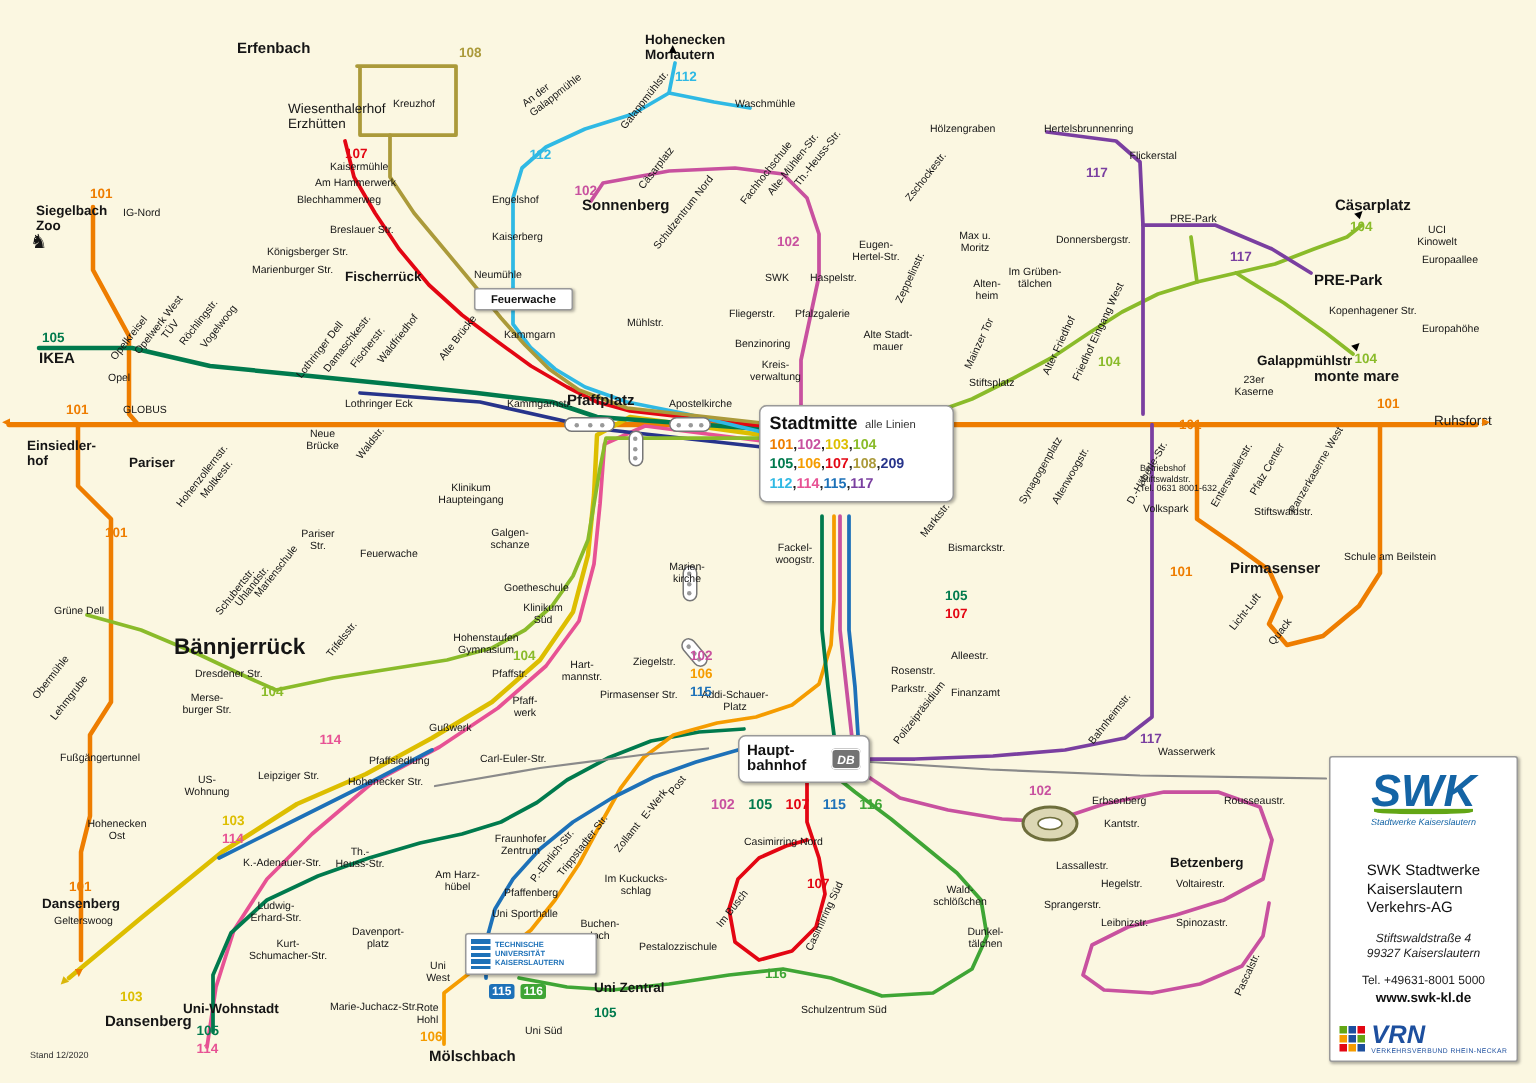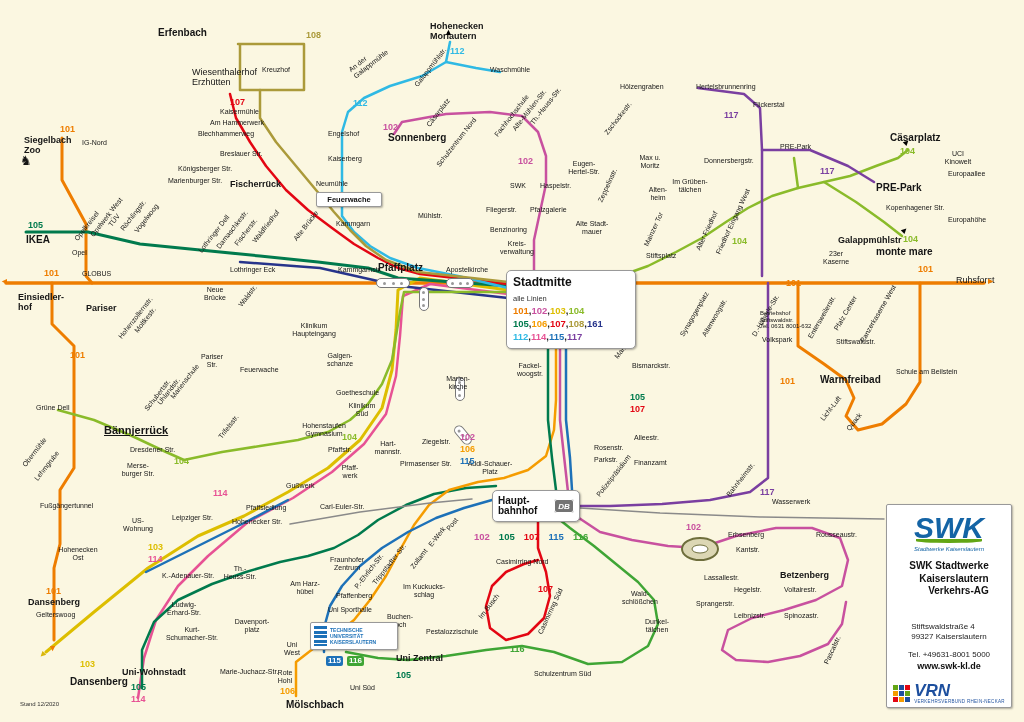--- a/index.html
+++ b/index.html
@@ -10,39 +10,39 @@
   .lbl{position:absolute;font-size:7px;color:#151515;white-space:pre-line;line-height:1.1;z-index:5;}
   .badge{position:absolute;font-weight:bold;font-size:9px;white-space:nowrap;z-index:6;}
   .badge.bx{color:#fff;padding:0 2px;border-radius:2px;font-size:8px;line-height:1.3;}
   .cap{position:absolute;height:8px;background:#fff;border:1px solid #777;border-radius:5px;z-index:4;display:flex;align-items:center;justify-content:space-evenly;}
   .cap i{width:3px;height:3px;border-radius:50%;background:#999;}
   .arr{position:absolute;font-size:9px;line-height:1;z-index:6;}
   .mapbox{position:absolute;background:#fff;border:1px solid #999;border-radius:5px;box-shadow:1px 1px 2px rgba(0,0,0,.3);z-index:7;box-sizing:border-box;}
   #banner{position:absolute;left:546px;top:6px;width:478px;height:38px;background:linear-gradient(#15919F,#02616E);display:flex;align-items:center;justify-content:center;z-index:9;}
   #banner span{color:#fff;font-family:"Liberation Serif",serif;font-style:italic;font-weight:bold;font-size:25px;white-space:nowrap;}
   #sm{left:506px;top:270px;width:130px;padding:4px 6px 5px;}
-  .sm-head{display:flex;align-items:flex-start;gap:5px;flex-direction:column;}
+  .sm-head{display:flex;align-items:center;gap:5px;}
   .sm-name{font-size:12px;font-weight:bold;color:#111;}
   .sm-note{font-size:7.5px;color:#333;}
   #sm-lines{margin-top:2px;font-size:9.5px;font-weight:bold;line-height:1.35;}
   #sm-lines .sep{color:#222;}
   #hbf{left:492px;top:490px;width:88px;height:32px;display:flex;align-items:center;justify-content:space-between;padding:2px 5px;}
   .hbf-name{font-size:10px;font-weight:bold;white-space:pre-line;line-height:1.05;color:#111;}
   .db{width:20px;height:14px;background:#737373;border-radius:3px;color:#fff;font-weight:bold;font-size:8px;font-style:italic;display:flex;align-items:center;justify-content:center;box-shadow:inset 0 0 0 1px #fff;margin-left:10px;}
   #hbf-lines{position:absolute;left:474px;top:531px;display:flex;gap:9px;font-weight:bold;font-size:9.5px;z-index:7;}
   #wbf{left:316px;top:192px;width:66px;height:15px;display:flex;align-items:center;justify-content:center;font-size:7.5px;font-weight:bold;border-radius:2px;color:#111;}
   #tu{left:310px;top:622px;width:88px;height:28px;display:flex;gap:3px;align-items:center;padding:2px 3px;border-radius:2px;}
   .tu-flag{width:13px;height:20px;background:repeating-linear-gradient(#1D71B8 0 3px,#fff 3px 4.5px);flex:0 0 auto;}
   .tu-text{font-size:5px;color:#1D71B8;font-weight:bold;line-height:1.2;}
   #swk{left:886px;top:504px;width:126px;height:204px;border-radius:2px;display:flex;flex-direction:column;align-items:center;padding:8px 4px 6px;}
   .swk-logo{font-size:30px;font-weight:bold;font-style:italic;color:#1464A5;line-height:1;}
   .swk-swoosh{width:66px;height:7px;border-bottom:4px solid #63A615;border-radius:0 0 50% 50%;margin-top:-4px;}
   .swk-sub{font-size:6px;font-style:italic;color:#1464A5;margin-top:3px;}
-  .swk-name{margin-top:8px;font-size:10px;text-align:right;line-height:1.25;color:#111;font-weight:bold;}
-  .swk-addr{margin-top:24px;font-size:8px;line-height:1.3;color:#222;}
+  .swk-name{margin-top:23px;font-size:10px;text-align:left;line-height:1.25;color:#111;}
+  .swk-addr{margin-top:8px;font-size:8px;text-align:center;line-height:1.3;color:#222;font-style:italic;}
   .swk-tel{margin-top:8px;font-size:8px;color:#222;}
   .swk-web{font-size:9px;font-weight:bold;margin-top:2px;color:#111;}
   .vrn{margin-top:11px;display:flex;align-items:center;gap:4px;}
   .vrn-sq{display:grid;grid-template-columns:repeat(3,5px);grid-auto-rows:5px;gap:1px;}
   .vrn-sq i{display:block;}
   .vrn-right{display:flex;flex-direction:column;align-items:flex-start;}
   .vrn-name{font-size:17px;font-weight:bold;font-style:italic;color:#1D4F9E;line-height:1;}
   .vrn-sub{font-size:4.5px;color:#1D4F9E;letter-spacing:.3px;}
   .stand{position:absolute;left:20px;top:701px;font-size:6px;color:#333;z-index:6;}
 </style>
@@ -220,21 +220,21 @@
 schanze</div>
       <div class="lbl" style="left: 240px; top: 366px;">Feuerwache</div>
       <div class="lbl" style="left: 314px; top: 322px; text-align: center; transform: translateX(-50%);">Klinikum
 Haupteingang</div>
       <div class="lbl" style="left: 212px; top: 353px; text-align: center; transform: translateX(-50%);">Pariser
 Str.</div>
       <div class="lbl" style="left: 146px; top: 406px; transform-origin: 0px 50%; transform: rotate(-52deg);">Schubertstr.</div>
       <div class="lbl" style="left: 159px; top: 400px; transform-origin: 0px 50%; transform: rotate(-52deg);">Uhlandstr.</div>
       <div class="lbl" style="left: 172px; top: 394px; transform-origin: 0px 50%; transform: rotate(-52deg);">Marienschule</div>
       <div class="lbl" style="left: 220px; top: 434px; transform-origin: 0px 50%; transform: rotate(-52deg);">Trifelsstr.</div>
-      <div class="lbl" style="left: 104px; top: 424px; font-size: 11px; font-weight: bold; text-decoration: underline;">Bännjerrück</div>
+      <div class="lbl" style="left: 116px; top: 424px; font-size: 15px; font-weight: bold;">Bännjerrück</div>
       <div class="lbl" style="left: 130px; top: 446px;">Dresdener Str.</div>
       <div class="lbl" style="left: 138px; top: 462px; text-align: center; transform: translateX(-50%);">Merse-
 burger Str.</div>
       <div class="lbl" style="left: 378px; top: 262px; font-size: 10px; font-weight: bold;">Pfaffplatz</div>
       <div class="lbl" style="left: 230px; top: 266px;">Lothringer Eck</div>
       <div class="lbl" style="left: 338px; top: 266px;">Kammgarnstr.</div>
       <div class="lbl" style="left: 446px; top: 266px;">Apostelkirche</div>
       <div class="lbl" style="left: 215px; top: 286px; text-align: center; transform: translateX(-50%);">Neue
 Brücke</div>
       <div class="lbl" style="left: 240px; top: 302px; transform-origin: 0px 50%; transform: rotate(-52deg);">Waldstr.</div>
@@ -299,21 +299,21 @@
       <div class="lbl" style="left: 754px; top: 332px; transform-origin: 0px 50%; transform: rotate(-60deg);">D.-Häberle-Str.</div>
       <div class="lbl" style="left: 810px; top: 334px; transform-origin: 0px 50%; transform: rotate(-60deg);">Entersweilerstr.</div>
       <div class="lbl" style="left: 836px; top: 326px; transform-origin: 0px 50%; transform: rotate(-60deg);">Pfalz Center</div>
       <div class="lbl" style="left: 862px; top: 338px; transform-origin: 0px 50%; transform: rotate(-60deg);">Panzerkaserne West</div>
       <div class="lbl" style="left: 956px; top: 276px; font-size: 9px; font-weight: normal;">Ruhsforst</div>
       <div class="lbl" style="left: 760px; top: 310px; font-size: 6px;">Betriebshof
 Stiftswaldstr.
 Tel. 0631 8001-632</div>
       <div class="lbl" style="left: 762px; top: 336px;">Volkspark</div>
       <div class="lbl" style="left: 836px; top: 338px;">Stiftswaldstr.</div>
-      <div class="lbl" style="left: 820px; top: 374px; font-size: 10px; font-weight: bold;">Warmfreibad</div>
+      <div class="lbl" style="left: 820px; top: 374px; font-size: 10px; font-weight: bold;">Pirmasenser</div>
       <div class="lbl" style="left: 896px; top: 368px;">Schule am Beilstein</div>
       <div class="lbl" style="left: 822px; top: 416px; transform-origin: 0px 50%; transform: rotate(-52deg);">Licht-Luft</div>
       <div class="lbl" style="left: 848px; top: 426px; transform-origin: 0px 50%; transform: rotate(-52deg);">Quack</div>
       <span class="badge" style="color: rgb(238, 125, 0); left: 60px; top: 124px;">101</span>
       <span class="badge" style="color: rgb(171, 154, 58); left: 306px; top: 30px;">108</span>
       <span class="badge" style="color: rgb(227, 6, 19); left: 230px; top: 97px;">107</span>
       <span class="badge" style="color: rgb(47, 185, 228); left: 450px; top: 46px;">112</span>
       <span class="badge" style="color: rgb(47, 185, 228); left: 353px; top: 98px;">112</span>
       <span class="badge" style="color: rgb(200, 81, 159); left: 383px; top: 122px;">102</span>
       <span class="badge" style="color: rgb(200, 81, 159); left: 518px; top: 156px;">102</span>
@@ -385,21 +385,21 @@
     </div>
 
 
   <div id="sm" class="mapbox">
     <div class="sm-head">
       <span class="sm-name">Stadtmitte</span>
       <span class="sm-note">alle Linien</span>
     </div>
     <div id="sm-lines">
         <div><span style="color: rgb(238, 125, 0);">101</span><span class="sep">,</span><span style="color: rgb(200, 81, 159);">102</span><span class="sep">,</span><span style="color: rgb(221, 190, 0);">103</span><span class="sep">,</span><span style="color: rgb(138, 187, 42);">104</span></div>
-        <div><span style="color: rgb(0, 122, 77);">105</span><span class="sep">,</span><span style="color: rgb(245, 156, 0);">106</span><span class="sep">,</span><span style="color: rgb(227, 6, 19);">107</span><span class="sep">,</span><span style="color: rgb(171, 154, 58);">108</span><span class="sep">,</span><span style="color: rgb(39, 52, 139);">161</span></div>
+        <div><span style="color: rgb(0, 122, 77);">105</span><span class="sep">,</span><span style="color: rgb(245, 156, 0);">106</span><span class="sep">,</span><span style="color: rgb(227, 6, 19);">107</span><span class="sep">,</span><span style="color: rgb(171, 154, 58);">108</span><span class="sep">,</span><span style="color: rgb(39, 52, 139);">209</span></div>
         <div><span style="color: rgb(47, 185, 228);">112</span><span class="sep">,</span><span style="color: rgb(231, 82, 148);">114</span><span class="sep">,</span><span style="color: rgb(29, 113, 184);">115</span><span class="sep">,</span><span style="color: rgb(122, 63, 160);">117</span></div>
       </div>
   </div>
 
   <div id="hbf" class="mapbox">
     <span class="hbf-name">Haupt-
 bahnhof</span>
     <span class="db">DB</span>
   </div>
   <div id="hbf-lines">

